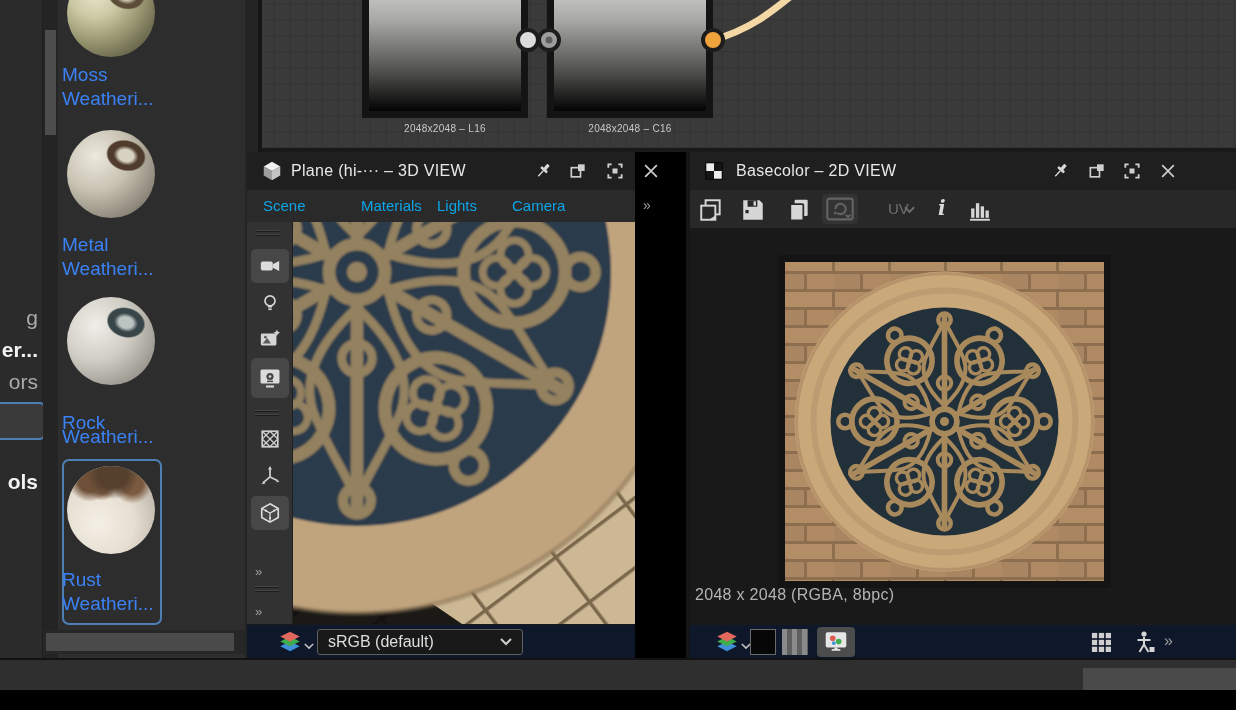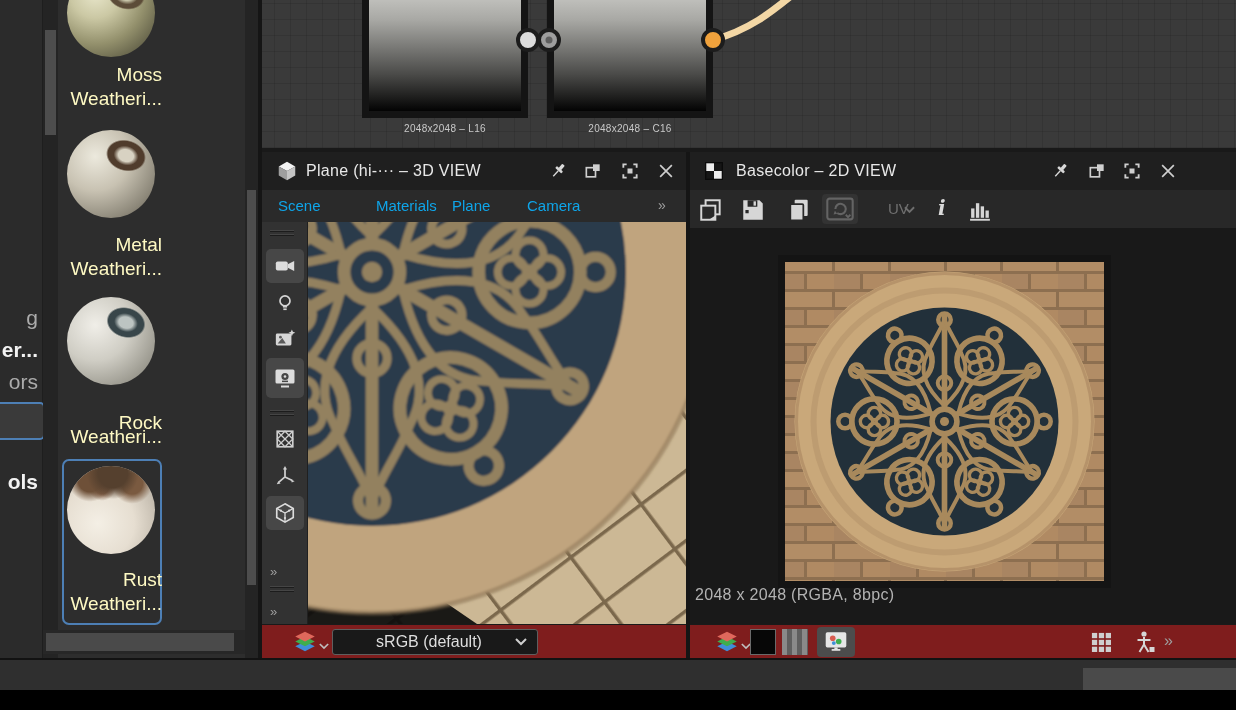--- a/index.html
+++ b/index.html
@@ -33,33 +33,33 @@
   .sphere.metal::after{background:radial-gradient(closest-side,#d8d2c2 0 32%,#503c2c 52% 76%,rgba(0,0,0,0) 84%);}
   .sphere.rock{background:radial-gradient(circle at 32% 32%,#f0eee8 0%,#cfcdc4 42%,#9a988e 78%,#6a685e 100%);}
   .sphere.rock::after{background:radial-gradient(closest-side,#bcc4c2 0 30%,#38464a 50% 74%,rgba(0,0,0,0) 82%);}
   .sphere.rust{background:radial-gradient(circle at 35% 65%,#f4efe5 0%,#e6ded1 45%,#b8b0a3 85%,#8d867b 100%);}
   .sphere.rust::before{background:
      radial-gradient(circle at 52% 8%,#55402e 0 16%,rgba(0,0,0,0) 28%),
      radial-gradient(circle at 26% 16%,#6e5038 0 12%,rgba(0,0,0,0) 22%),
      radial-gradient(circle at 74% 20%,#7a5a40 0 11%,rgba(0,0,0,0) 21%),
      radial-gradient(circle at 40% 24%,#84614a 0 8%,rgba(0,0,0,0) 16%);}
   .sphere.rust::after{background:none;}
-  .mat-label{position:absolute;left:4px;width:100px;text-align:right;font-size:19px;color:#fef9c3;}
+  .mat-label{position:absolute;left:4px;width:100px;text-align:left;font-size:19px;color:#3b82f6;}
   .mat-selbox{position:absolute;left:4px;top:459px;width:100px;height:166px;border:2px solid #4d7fb5;border-radius:7px;box-sizing:border-box;}
   
   .view-panel{top:152px;height:506px;background:#2a2a2a;}
   .titlebar{position:absolute;left:0;top:0;right:0;height:38px;background:#1f1f1f;}
   .title-text{position:absolute;top:10px;font-size:16px;color:#e8e8e8;letter-spacing:.3px;white-space:nowrap;}
   .winbtn{position:absolute;top:9px;width:20px;height:20px;cursor:default;}
   .menubar{position:absolute;left:0;top:38px;right:0;height:32px;background:#2a2a2a;}
   .menu-item{position:absolute;top:7px;font-size:15px;color:#0ea5e9;}
   .chev-txt{color:#9f9f9f;font-size:14px;letter-spacing:-1px;}
   .toolbar2d{position:absolute;left:0;top:38px;right:0;height:38px;background:#282828;}
   .viewport{position:absolute;left:0;right:0;background:#121212;overflow:hidden;}
-  .bottombar{position:absolute;left:0;right:0;top:472px;height:34px;background:#7f1d1d;border-top:1px solid #1a1a1a;box-sizing:border-box;}
+  .bottombar{position:absolute;left:0;right:0;top:472px;height:34px;background:#0f172a;border-top:1px solid #1a1a1a;box-sizing:border-box;}
   .divider-v{background:#151515;}
   
   .tool3d{position:absolute;left:0;top:70px;width:46px;height:402px;background:#323232;border-right:1px solid #202020;box-sizing:border-box;}
   .toolbtn{position:absolute;left:4px;width:38px;height:34px;border-radius:5px;display:flex;align-items:center;justify-content:center;}
   .toolbtn.on{background:#474747;}
   .grip{position:absolute;left:8px;width:24px;height:8px;
     background:repeating-linear-gradient(0deg,#1c1c1c 0 1px,#454545 1px 2px,transparent 2px 4px);}
   
   .dropdown{position:absolute;background:#191919;border:1px solid #5f5f5f;border-radius:3px;box-sizing:border-box;
     color:#dedede;font-size:16px;display:flex;align-items:center;padding:0 10px;}
@@ -128,21 +128,21 @@
   <div class="abs vtrack" style="left:245px;top:0;width:13px;height:658px;">
     <div class="abs thumb" style="left:2px;top:190px;width:9px;height:395px;"></div>
   </div>
 
   <div class="abs" style="left:43px;top:630px;width:202px;height:24px;background:#272727;">
     <div class="abs thumb" style="left:3px;top:3px;width:188px;height:18px;background:#4a4a4a;"></div>
   </div>
 
   <div class="abs divider-v" style="left:258px;top:0;width:4px;height:658px;"></div>
 
-  <div class="abs view-panel" style="left:262px;width:424px;text-align:center;">
+  <div class="abs view-panel" style="left:247px;width:388px;">
     <div class="titlebar">
       <svg class="abs" style="left:14px;top:8px;" width="22" height="22" viewBox="0 0 24 24">
         <path d="M12 2l9 5-9 5-9-5z" fill="#f2f2f2"></path>
           <path d="M12 12l9-5v10l-9 5z" fill="#c4c4c4"></path>
           <path d="M12 12L3 7v10l9 5z" fill="#9e9e9e"></path>
       </svg>
       <span class="title-text" style="left:44px;">Plane (hi-··· – 3D VIEW</span>
       <svg class="winbtn" style="left:286px;" viewBox="0 0 24 24">
         <g fill="#d8d8d8" transform="rotate(42 12 12)">
             <rect x="10" y="2" width="4" height="7" rx="1"></rect>
@@ -158,21 +158,21 @@
         <path d="M4 8V4h4M16 4h4v4M20 16v4h-4M8 20H4v-4" stroke="#cfcfcf" stroke-width="2.2" fill="none"></path>
           <rect x="9" y="9" width="6" height="6" fill="#cfcfcf"></rect>
       </svg>
       <svg class="winbtn" style="left:394px;" viewBox="0 0 24 24">
         <path d="M5 5l14 14M19 5L5 19" stroke="#cfcfcf" stroke-width="2"></path>
       </svg>
     </div>
     <div class="menubar">
       <span class="menu-item" style="left:16px;">Scene</span>
       <span class="menu-item" style="left:90px;margin-left:24px;">Materials</span>
-      <span class="menu-item" style="left:190px;">Plane</span>
+      <span class="menu-item" style="left:190px;">Lights</span>
       <span class="menu-item" style="left:265px;">Camera</span>
       <span class="menu-item chev-txt" style="left:396px;">»</span>
     </div>
 
     <div class="viewport" style="top:70px;height:402px;">
       <svg width="424" height="402" viewBox="0 0 424 402">
         <defs>
           <pattern id="tiles" width="88" height="56" patternUnits="userSpaceOnUse" patternTransform="rotate(-37 200 300)">
             <rect width="88" height="56" fill="#c9b592"></rect>
             <path d="M0 0H88M0 0V56" stroke="#74604500" stroke-width="0"></path>

